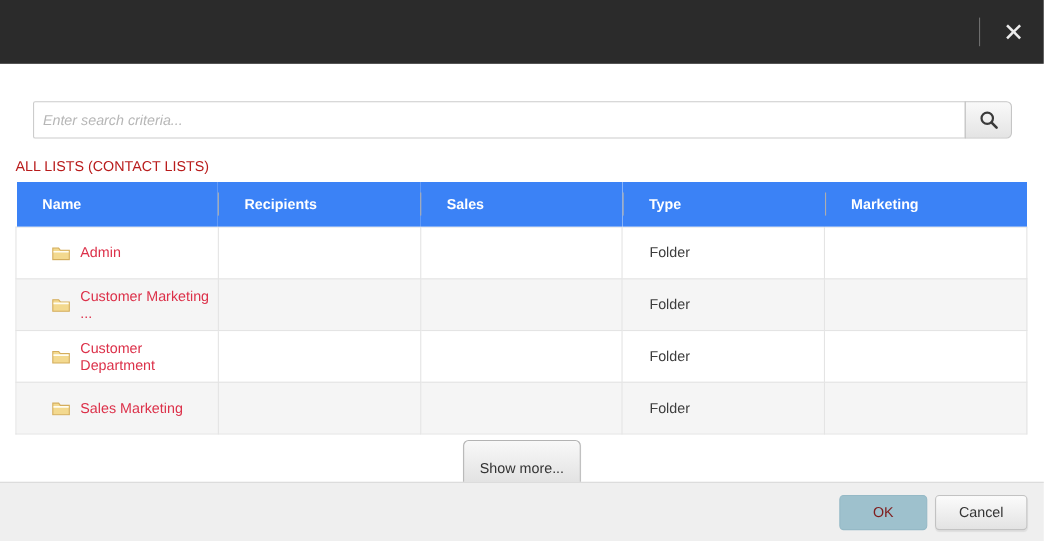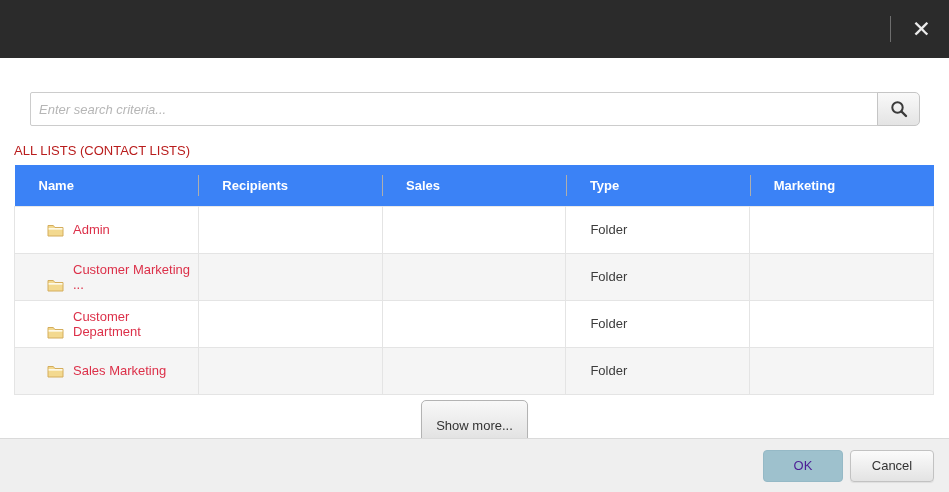--- a/index.html
+++ b/index.html
@@ -109,21 +109,21 @@
   }
   .list-table tbody td {
     height: 47px;
     padding-left: 24px;
     color: #3c3c3c;
     border: 1px solid #e4e4e4;
     border-top: 1px solid #e9e9e9;
     background: #ffffff;
   }
   .list-table tbody tr:nth-child(even) td { background: #f5f5f5; }
-  .name-cell-inner { display: flex; align-items: flex-end; gap: 9px; padding-left: 8px; }
+  .name-cell-inner { display: flex; align-items: center; gap: 9px; padding-left: 8px; }
   .name-link { color: #dc3049; cursor: pointer; text-decoration: none; }
   .folder-icon { flex: 0 0 auto; display: inline-block; }
 
   
   .show-more-wrap { text-align: center; margin-top: 5px; }
   .show-more {
     font-family: "Liberation Sans", sans-serif;
     font-size: 13px;
     color: #333333;
     padding: 17px 14px;
@@ -151,21 +151,21 @@
     font-family: "Liberation Sans", sans-serif;
     font-size: 13px;
     height: 32px;
     border-radius: 4px;
     cursor: pointer;
   }
   .btn-ok {
     width: 80px;
     background: #9ec1cd;
     border: 1px solid #95b9c6;
-    color: #4c1d95;
+    color: #7f1d1d;
   }
   .btn-cancel {
     width: 84px;
     background: linear-gradient(#fbfbfb, #e3e3e3);
     border: 1px solid #c2c2c2;
     color: #333333;
     box-shadow: 0 1px 1px rgba(0,0,0,.07);
   }
 </style>
 </head>

